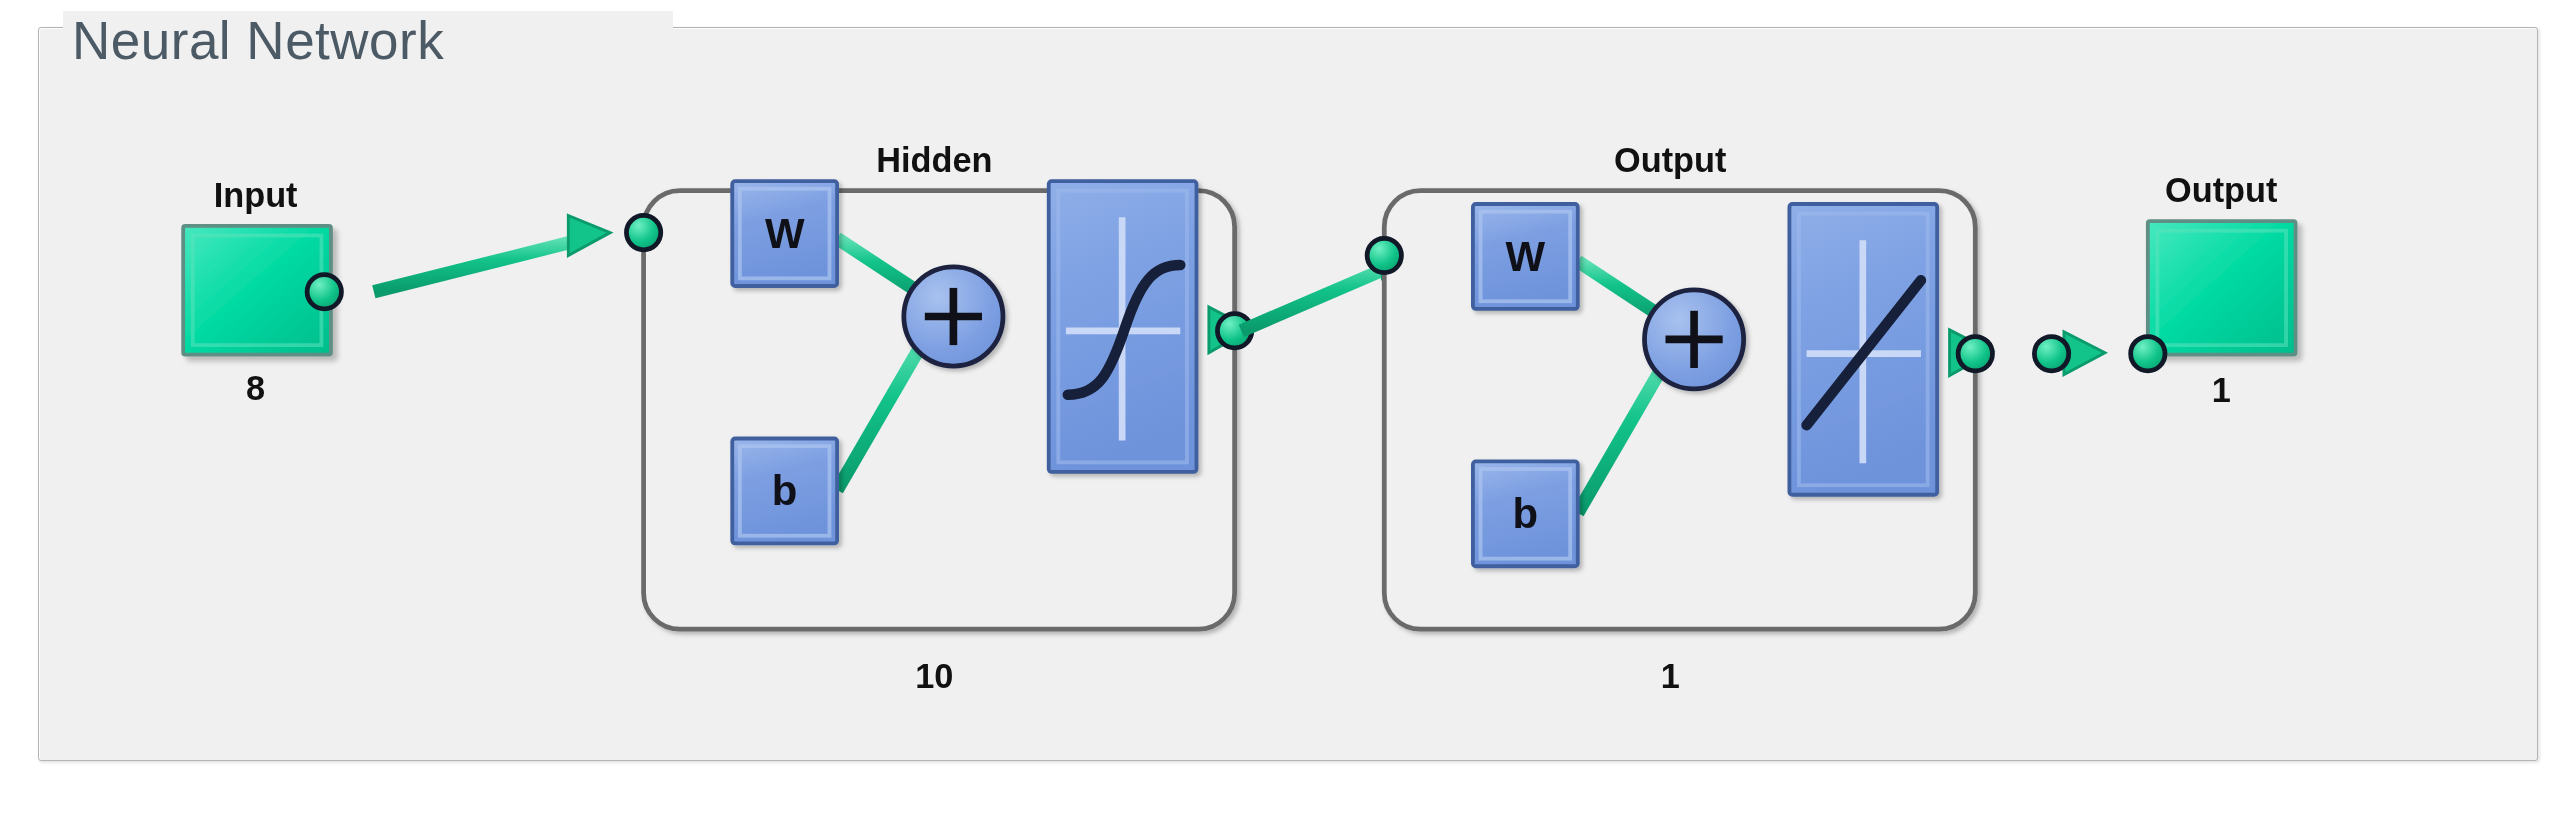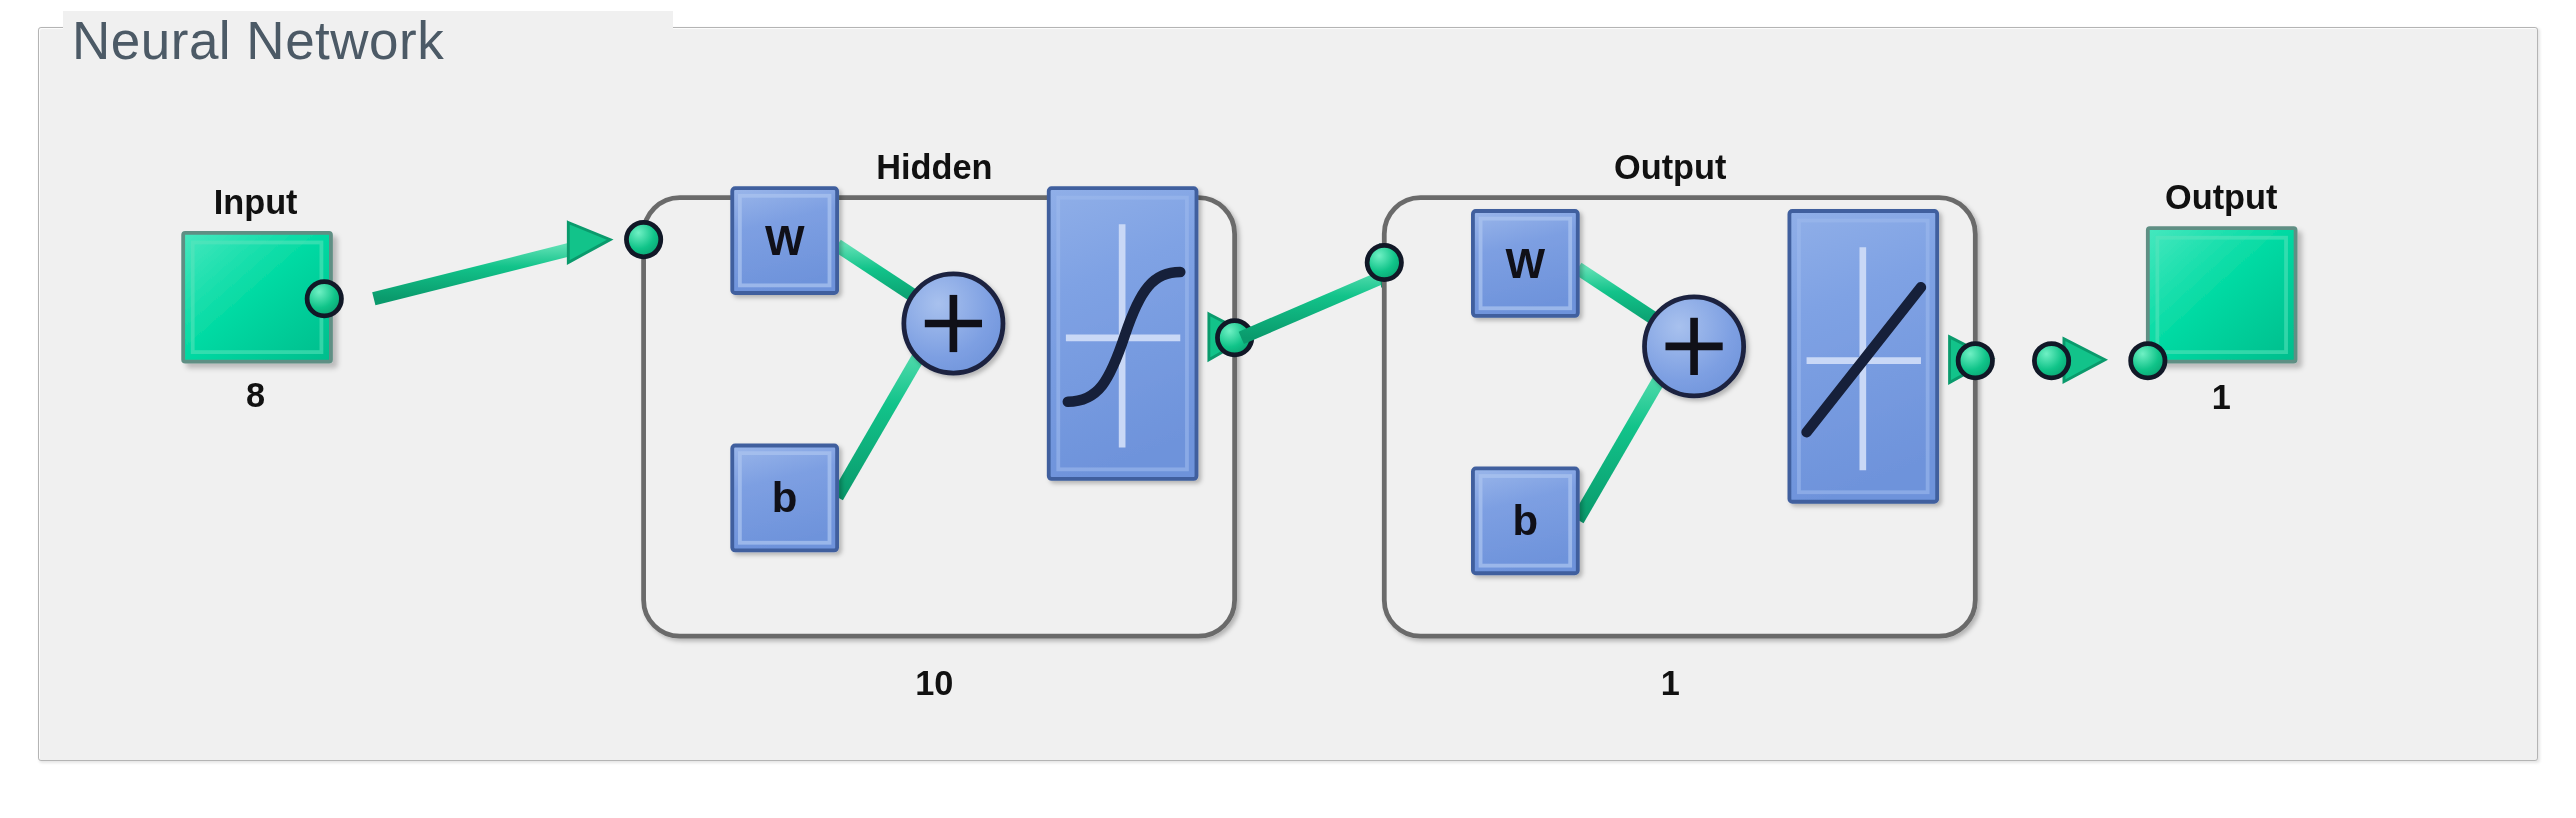--- a/index.html
+++ b/index.html
@@ -47,21 +47,21 @@
     color: #4c5a66;
     letter-spacing: 0.5px;
     white-space: nowrap;
     line-height: 55px;
   }
 
   
   .diagram {
     position: absolute;
     left: 38px;
-    top: 28px;
+    top: 21px;
     width: 2500px;
     height: 734px;
   }
   svg { display: block; }
 
   .lbl-bold {
     font-family: "Liberation Sans", sans-serif;
     font-weight: bold;
     fill: #111111;
   }

